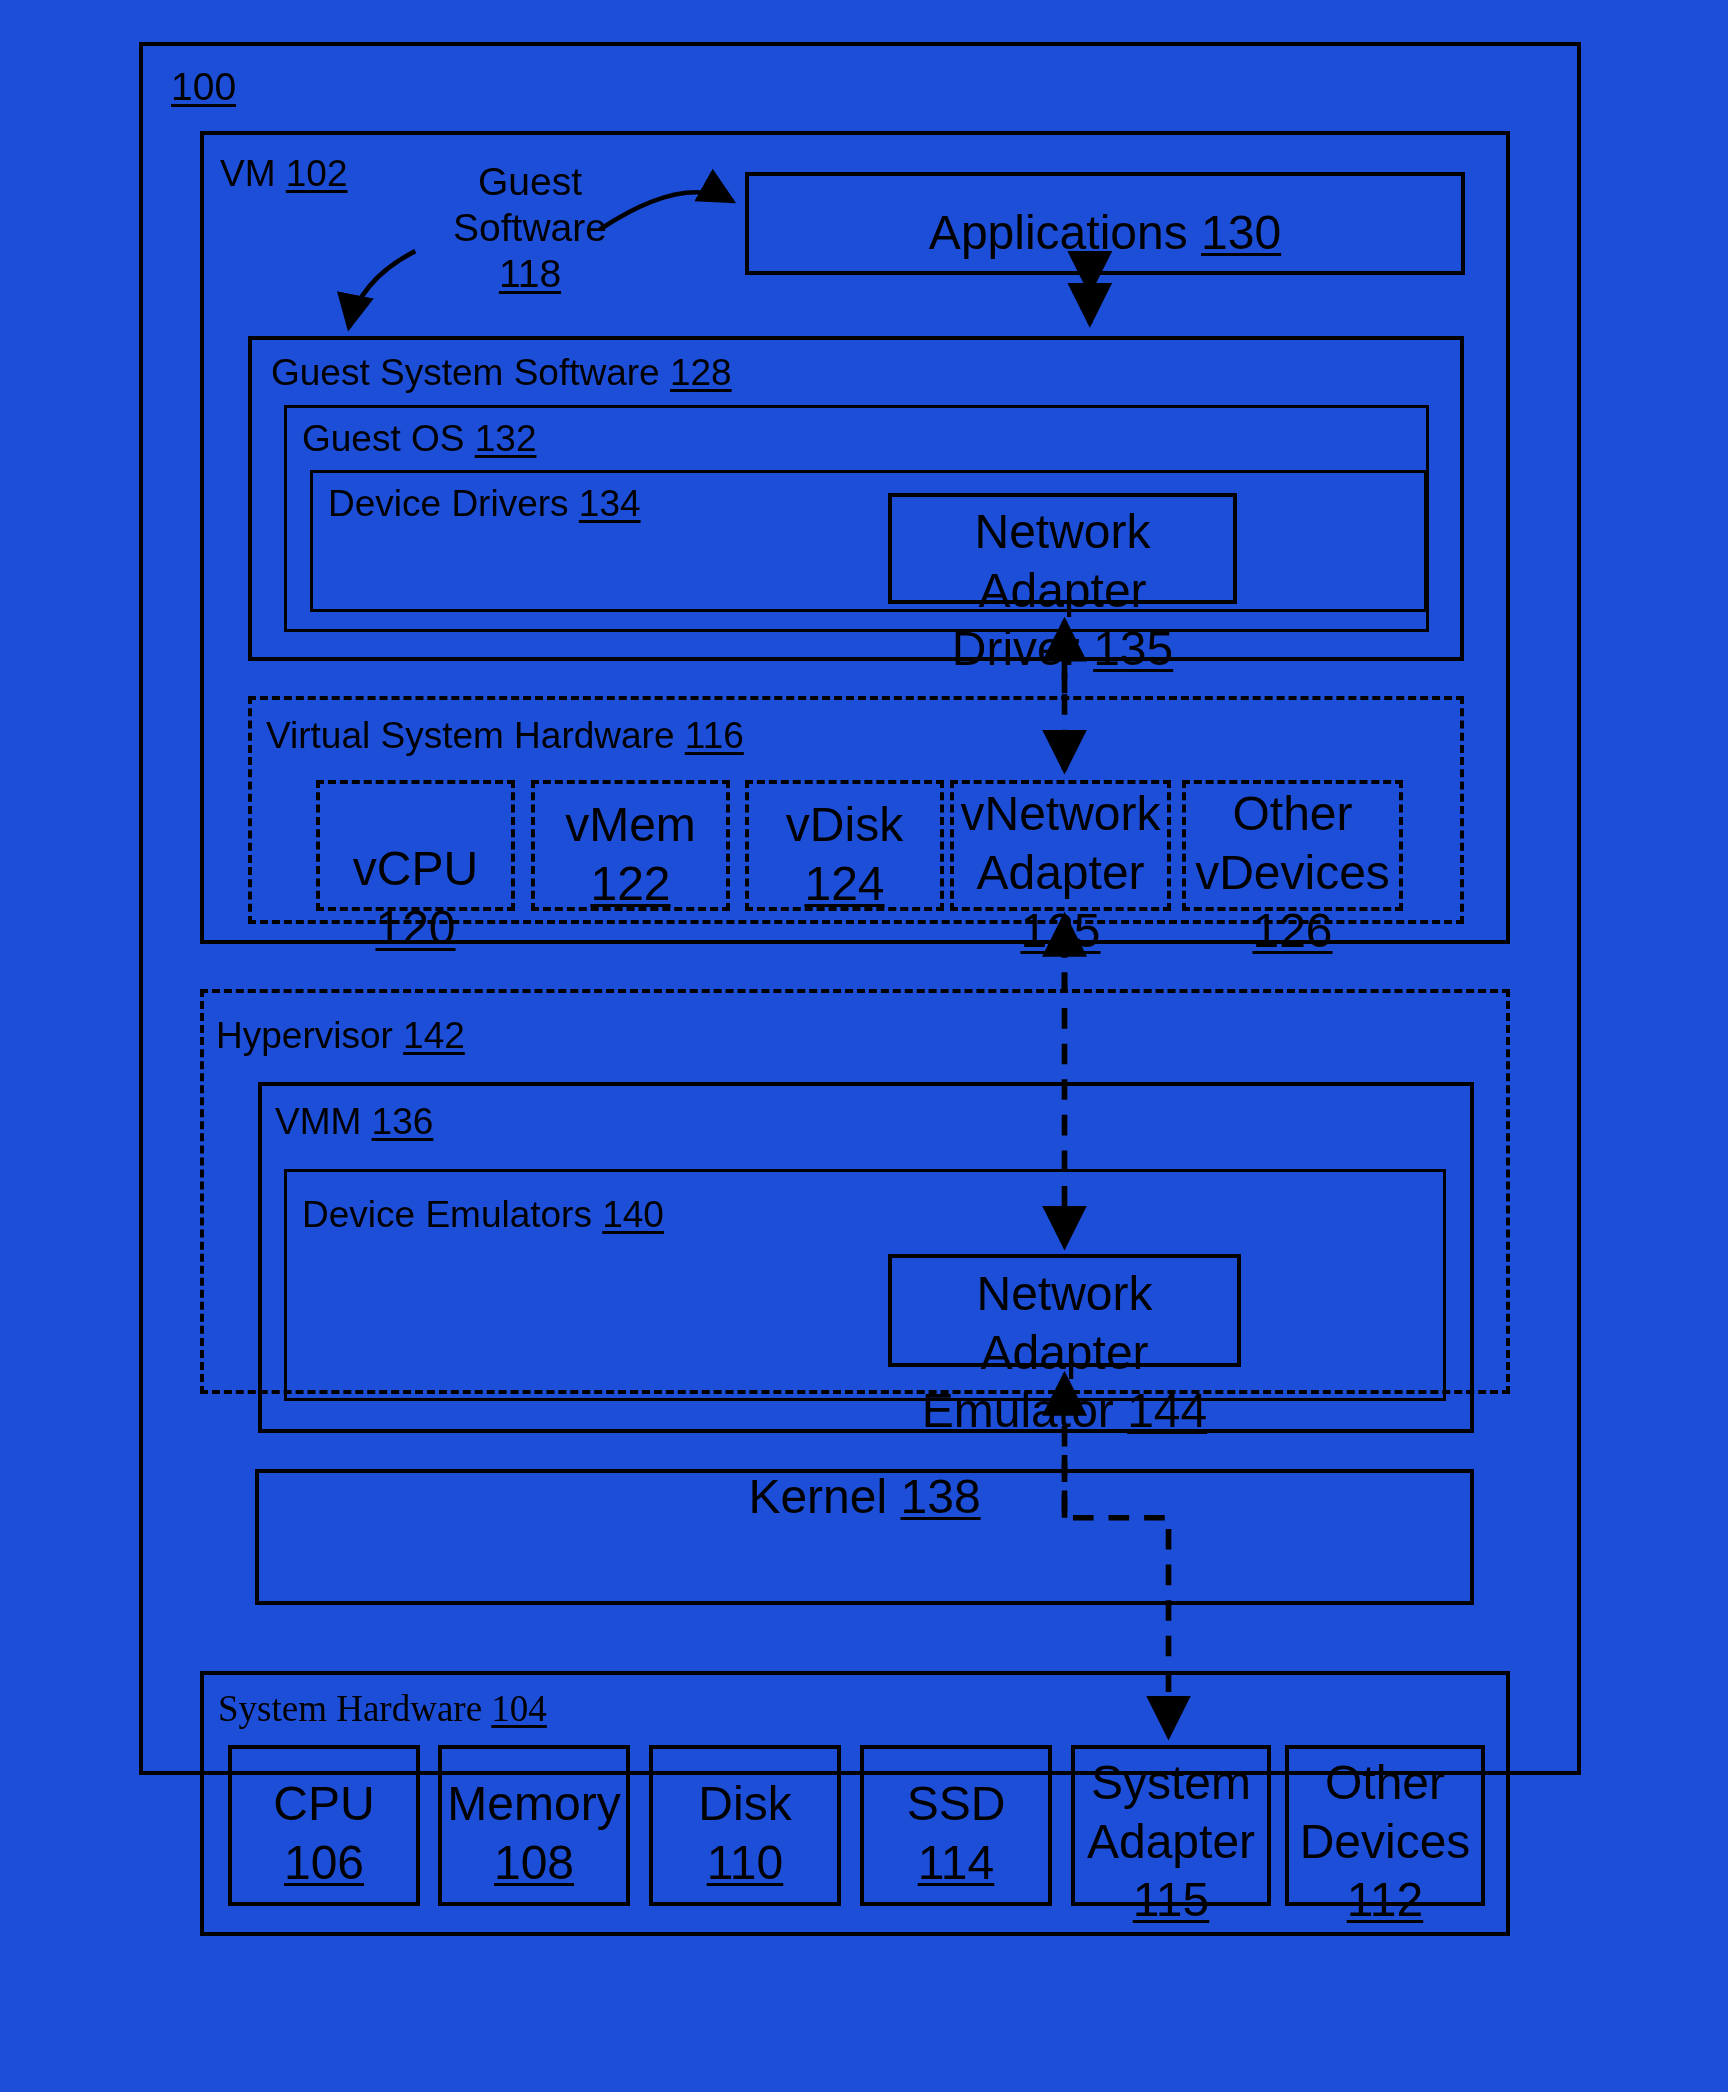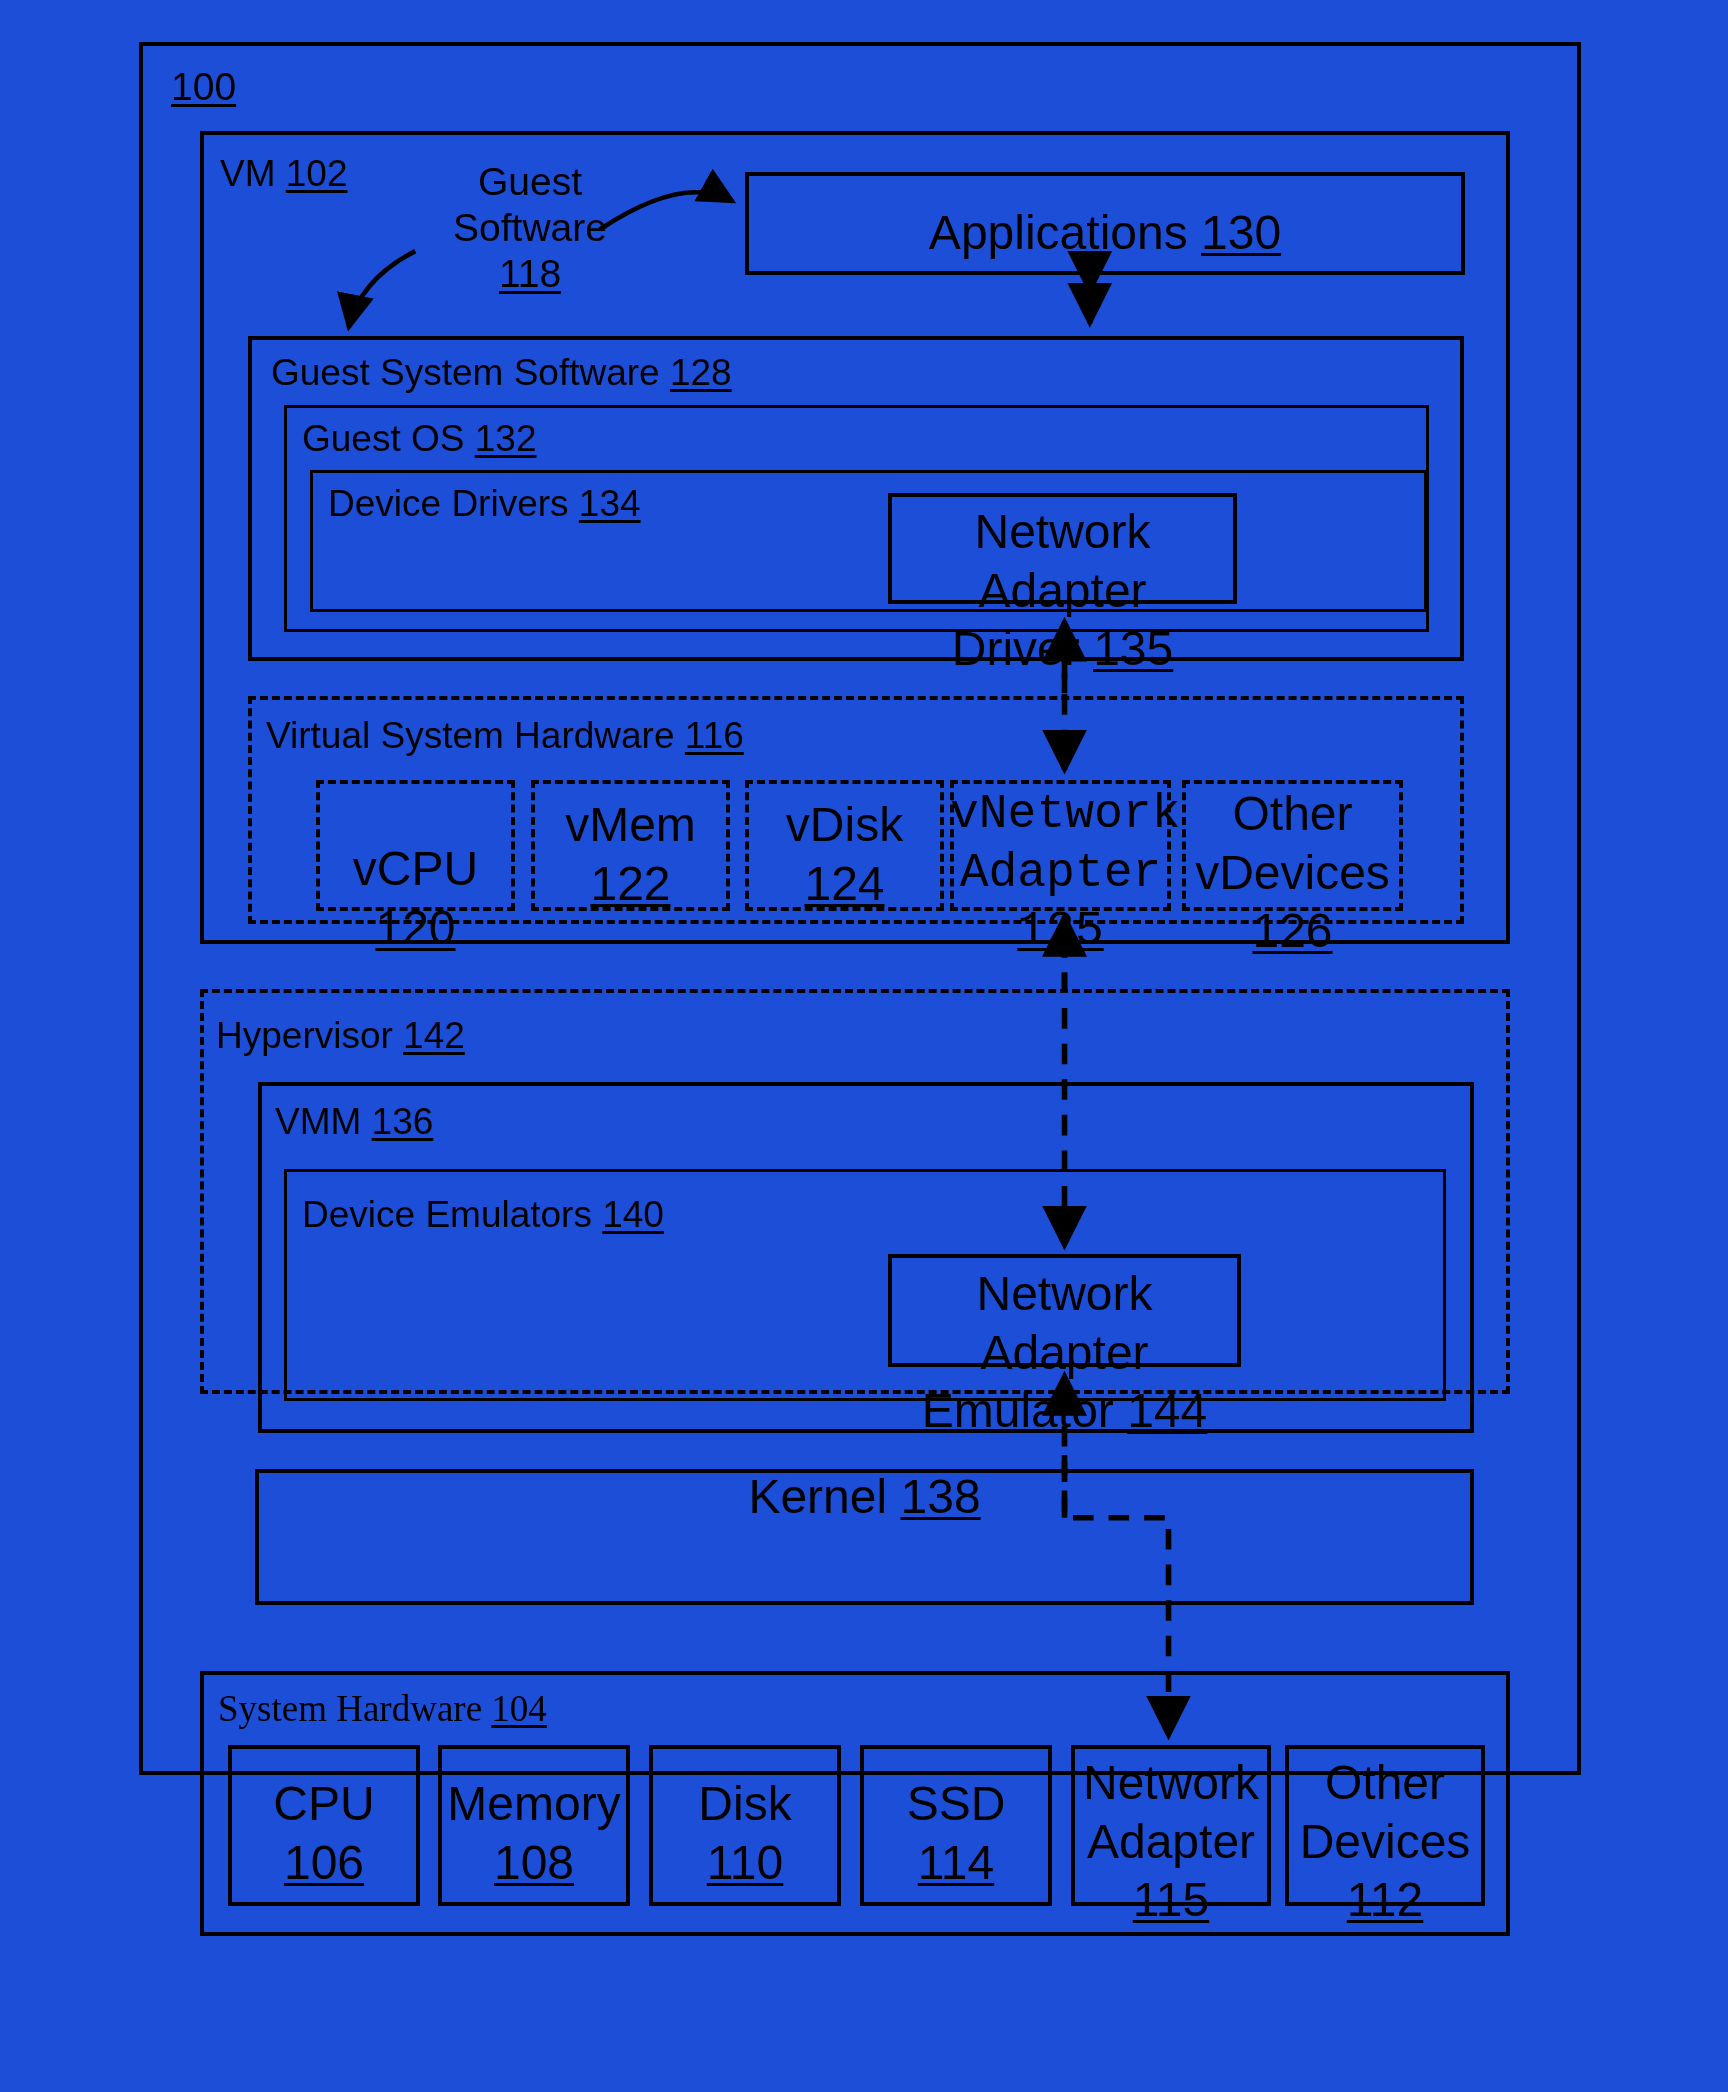--- a/index.html
+++ b/index.html
@@ -150,21 +150,21 @@
     <div class="num">122</div>
   </div>
 
   <div class="box dashed" style="left:745px; top:780px; width:199px; height:131px;"></div>
   <div class="ctr" style="left:745px; top:796px; width:199px;">
     <div>vDisk</div>
     <div class="num">124</div>
   </div>
 
   <div class="box dashed" style="left:950px; top:780px; width:221px; height:131px;"></div>
-  <div class="ctr" style="left:950px; top:785px; width:221px;font-family:Liberation Mono, monospace;">
+  <div class="ctr" style="left:950px; top:785px; width:221px;">
     <div>vNetwork</div>
     <div>Adapter</div>
     <div class="num">125</div>
   </div>
 
   <div class="box dashed" style="left:1182px; top:780px; width:221px; height:131px;"></div>
   <div class="ctr" style="left:1182px; top:785px; width:221px;">
     <div>Other</div>
     <div>vDevices</div>
     <div class="num">126</div>
@@ -228,21 +228,21 @@
   </div>
 
   <div class="box solid" style="left:860px; top:1745px; width:192px; height:161px;"></div>
   <div class="ctr" style="left:860px; top:1775px; width:192px;">
     <div>SSD</div>
     <div class="num">114</div>
   </div>
 
   <div class="box solid" style="left:1071px; top:1745px; width:200px; height:161px;"></div>
   <div class="ctr" style="left:1071px; top:1754px; width:200px;">
-    <div>Network</div>
+    <div>System</div>
     <div>Adapter</div>
     <div class="num">115</div>
   </div>
 
   <div class="box solid" style="left:1285px; top:1745px; width:200px; height:161px;"></div>
   <div class="ctr" style="left:1285px; top:1754px; width:200px;">
     <div>Other</div>
     <div>Devices</div>
     <div class="num">112</div>
   </div>

